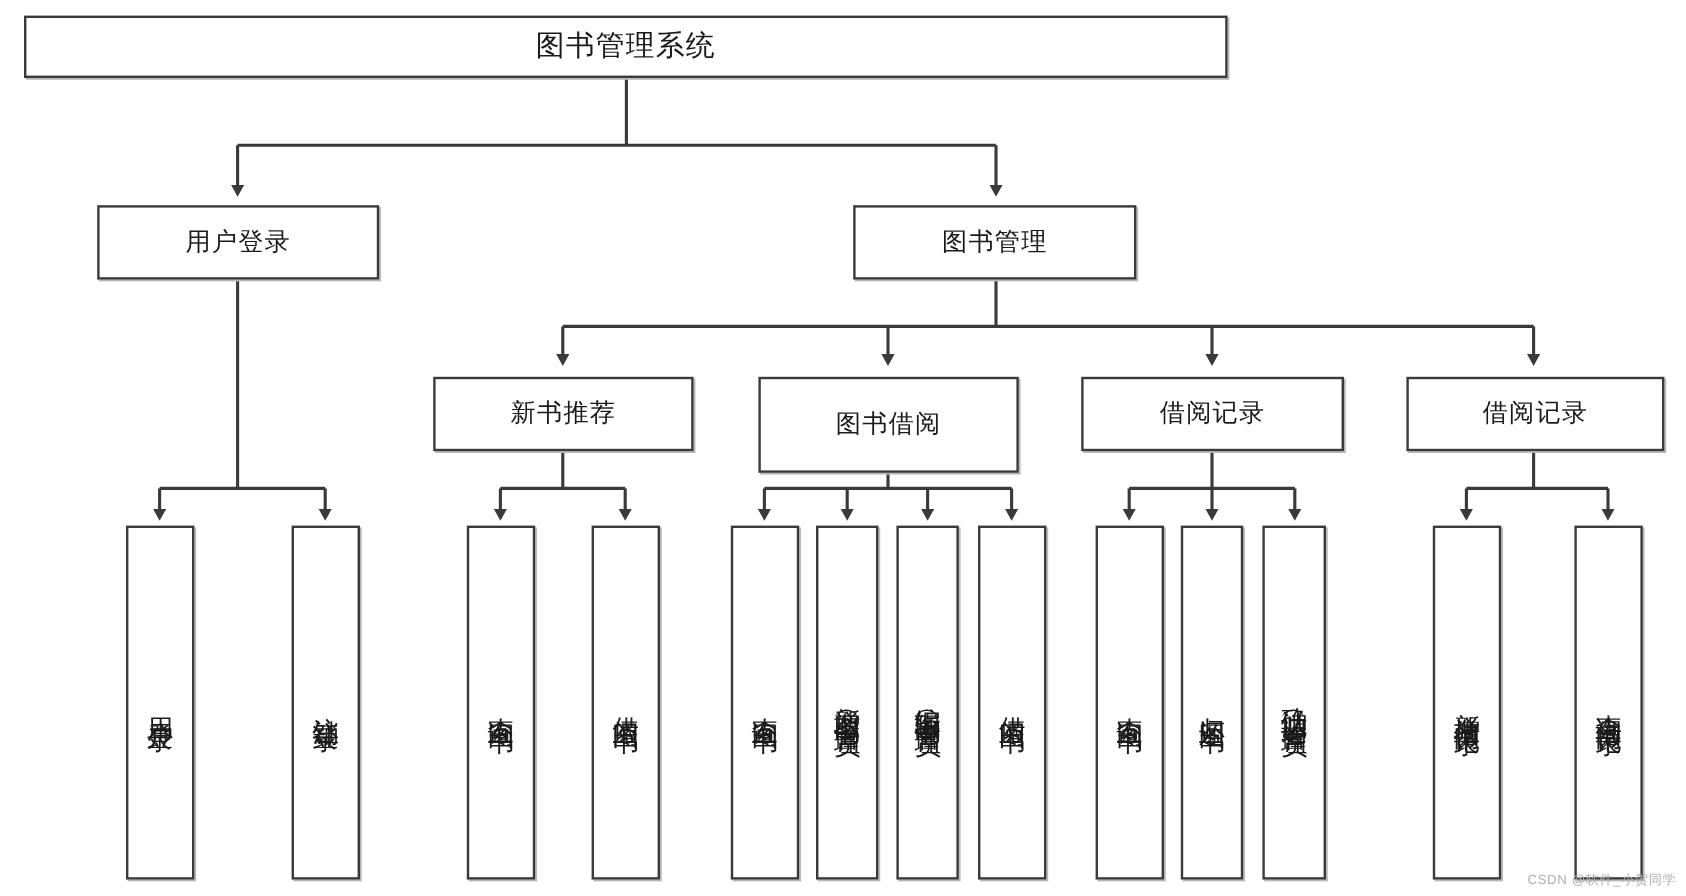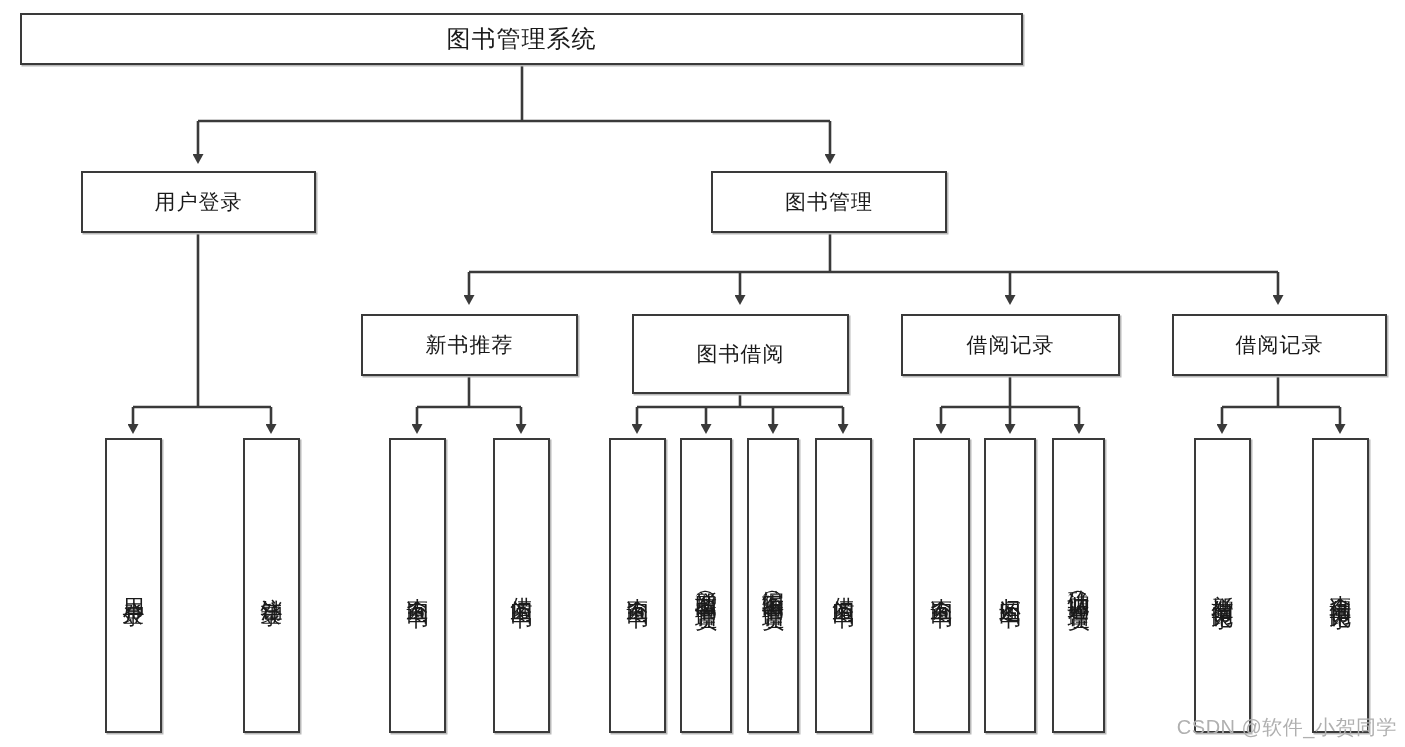--- a/index.html
+++ b/index.html
@@ -45,21 +45,21 @@
     font-size:22px;
     letter-spacing:3px;
     white-space:normal;
     line-height:1;
     text-align:center;
   }
   .watermark{
     position:absolute;
     right:8px;
     bottom:6px;
-    font-size:20px;
+    font-size:11px;
     color:#b0b0b0;
     letter-spacing:0.5px;
     user-select:none;
     white-space:nowrap;
   }
 </style>
 </head>
 <body>
 
 <div id="diagram-root">

